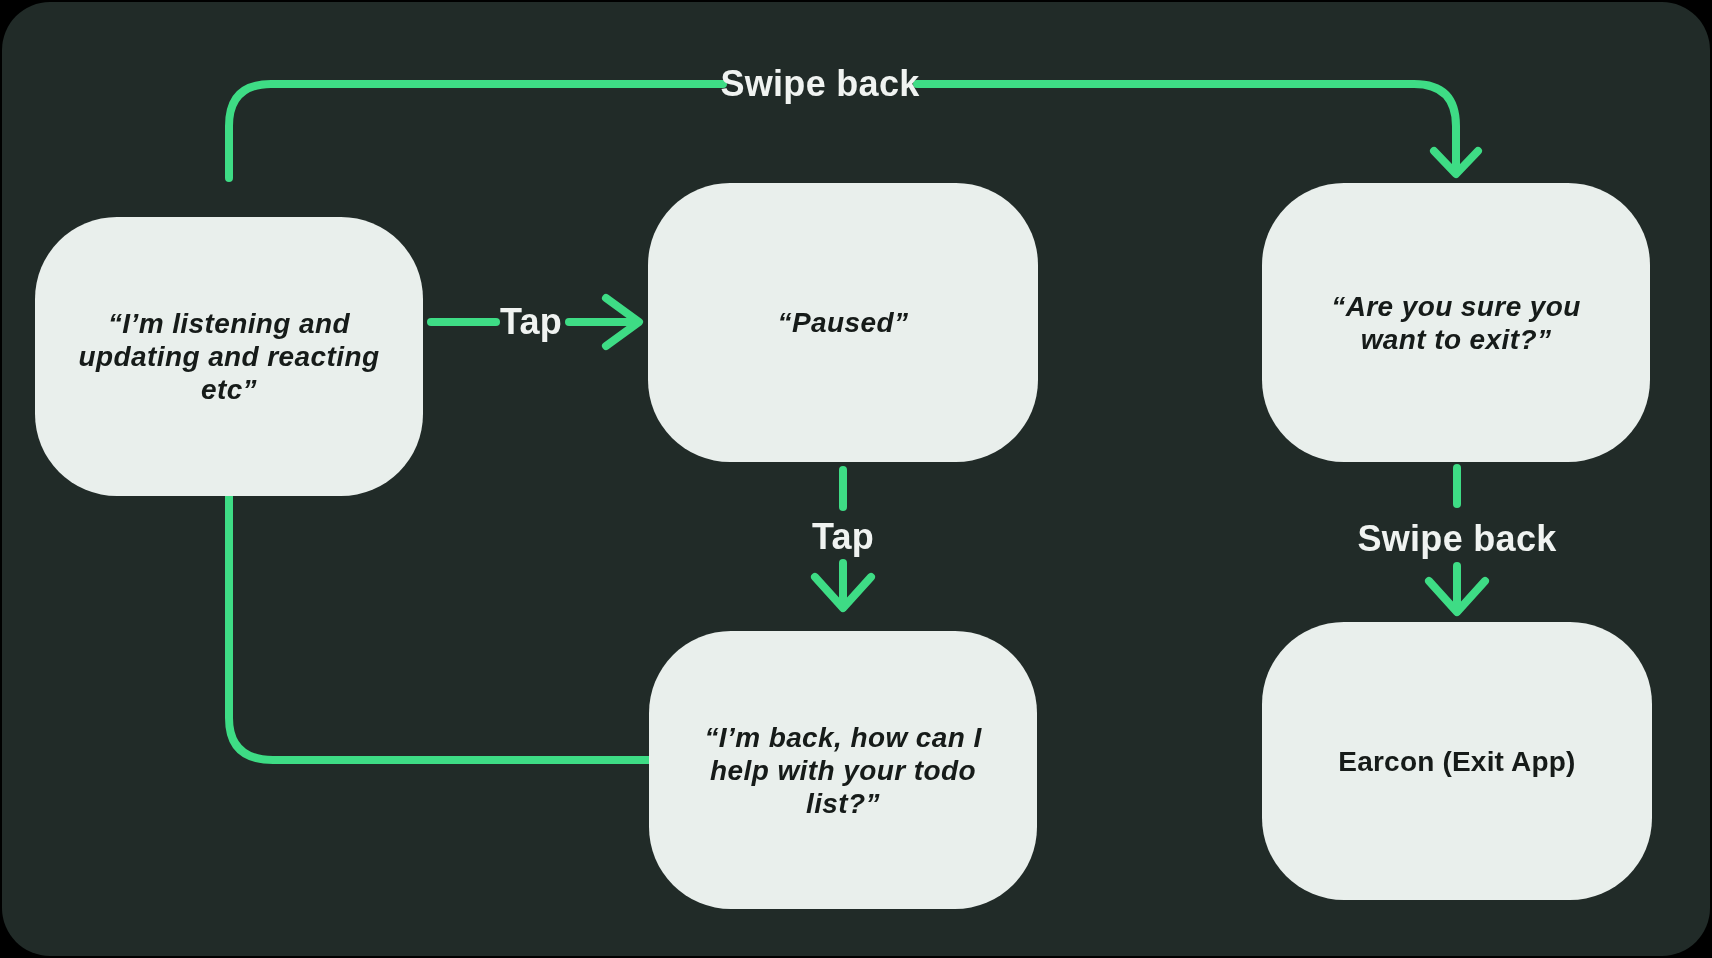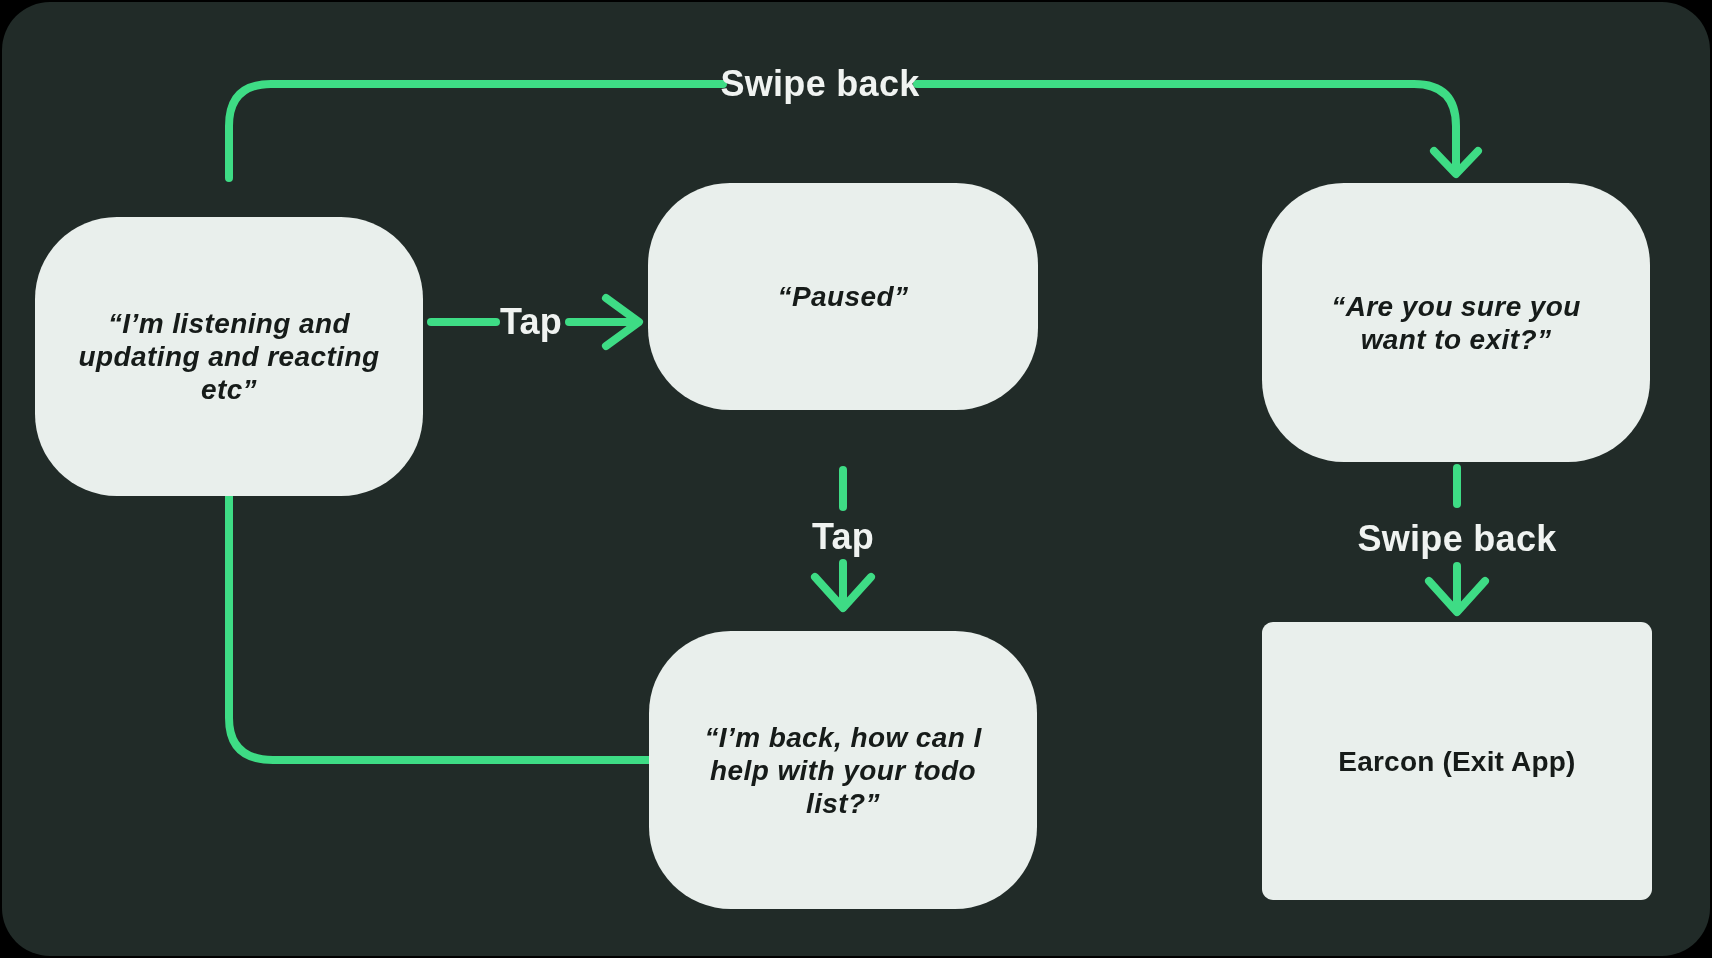--- a/index.html
+++ b/index.html
@@ -87,36 +87,36 @@
       <path d="M207 491 L229 468 L251 491"></path>
     </g>
   </svg>
 
   <div class="node" style="left:35px; top:183px; width:388px; height:279px;margin-top:34px;">
     <span class="node-text">“I’m listening and
 updating and reacting
 etc”</span>
   </div>
 
-  <div class="node" style="left:648px; top:183px; width:390px; height:227px;">
+  <div class="node" style="left:648px; top:183px; width:390px; height:279px;">
     <span class="node-text">“Paused”</span>
   </div>
 
   <div class="node" style="left:1262px; top:183px; width:388px; height:279px;">
     <span class="node-text">“Are you sure you
 want to exit?”</span>
   </div>
 
   <div class="node" style="left:649px; top:631px; width:388px; height:278px;">
     <span class="node-text">“I’m back, how can I
 help with your todo
 list?”</span>
   </div>
 
-  <div class="node" style="left:1262px; top:622px; width:390px; height:278px;border-radius:11px;">
+  <div class="node" style="left:1262px; top:622px; width:390px; height:278px;">
     <span class="node-text upright">Earcon (Exit App)</span>
   </div>
 
   <div class="edge-label" style="left:820px; top:84px;">Swipe back</div>
 
   <div class="edge-label" style="left:531px; top:322px;">Tap</div>
 
   <div class="edge-label" style="left:843px; top:537px;">Tap</div>
 
   <div class="edge-label" style="left:1457px; top:539px;">Swipe back</div>

